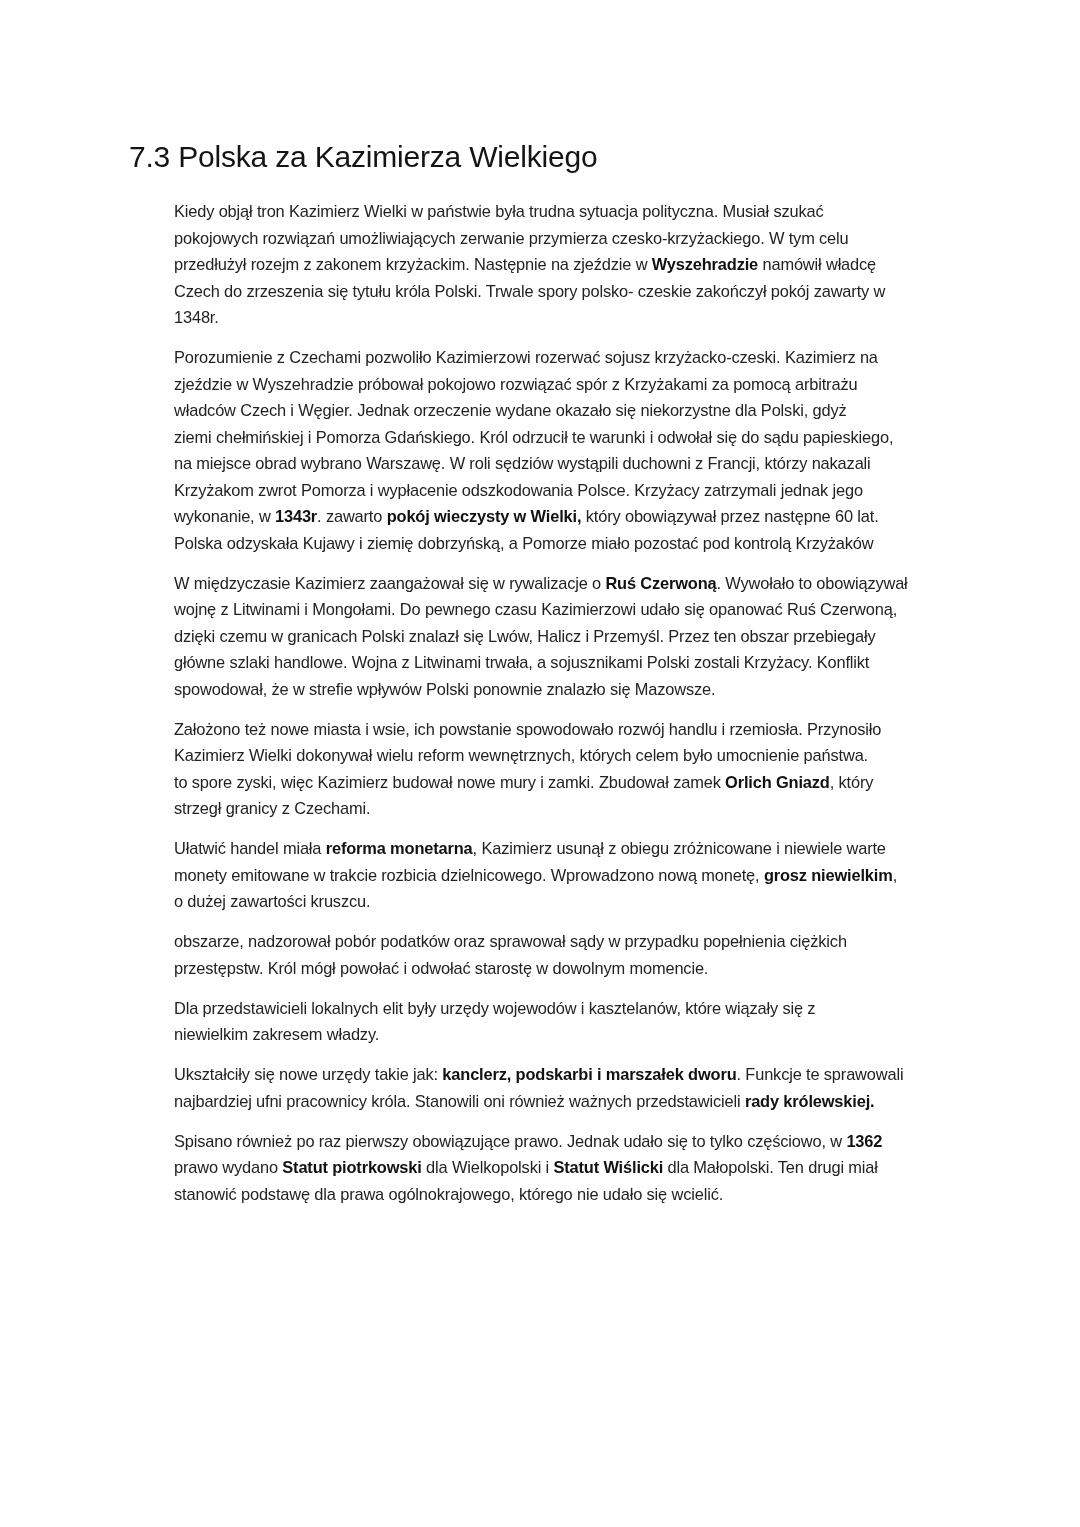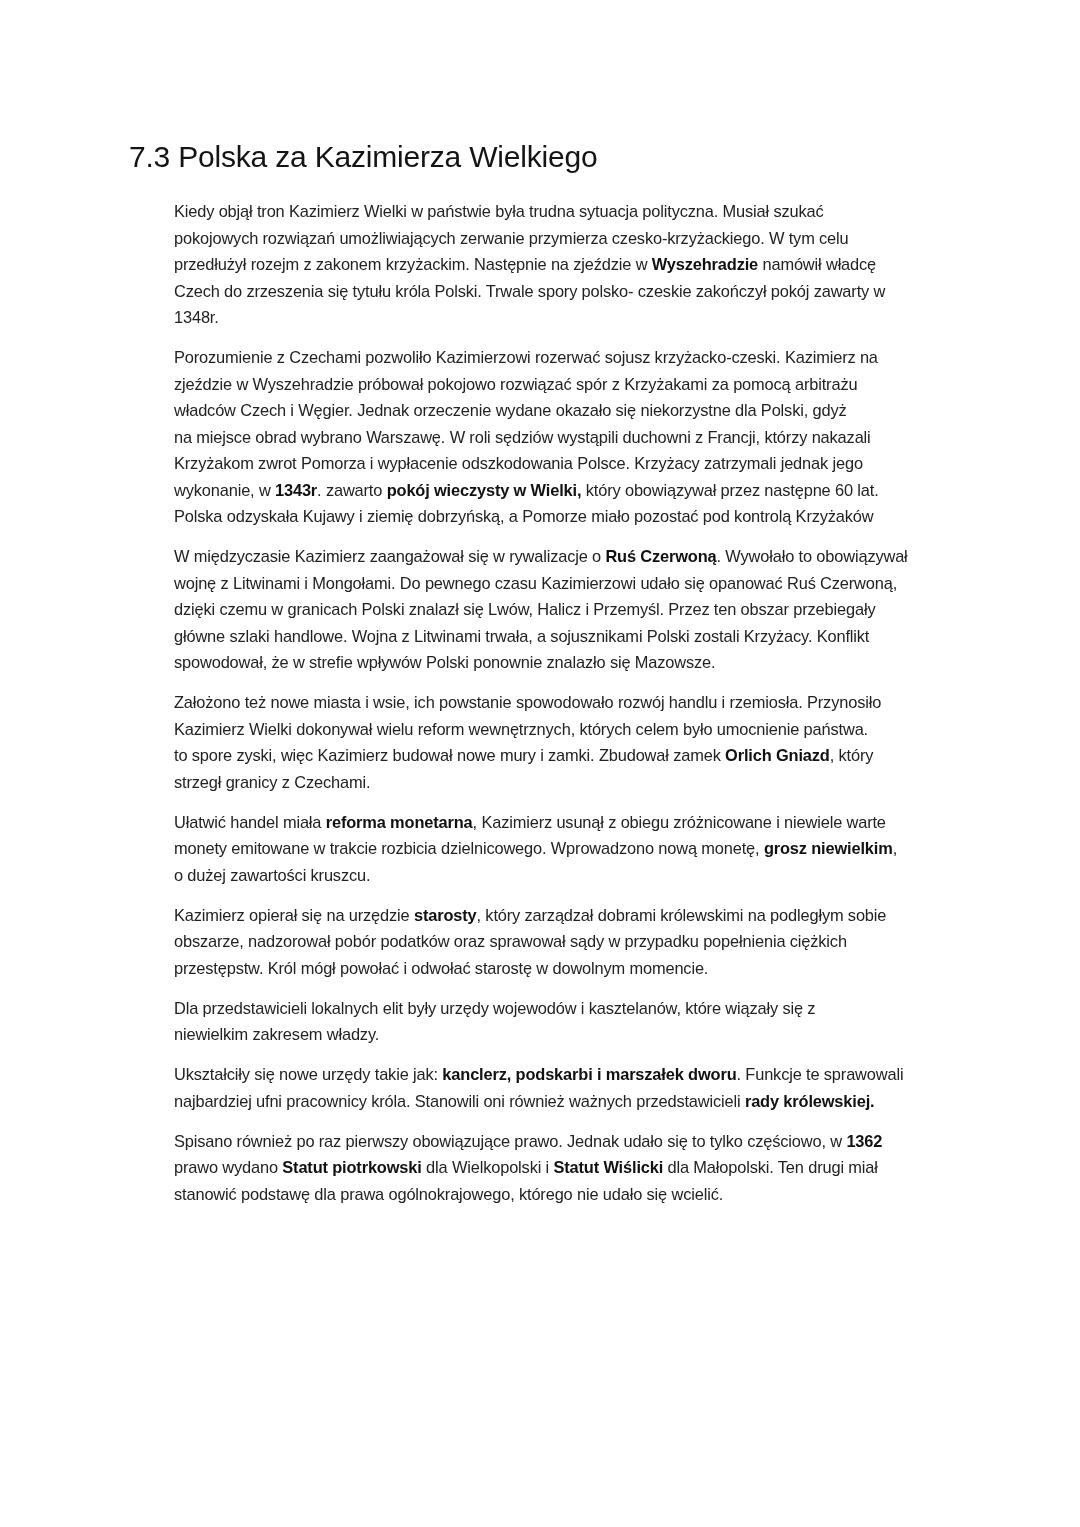--- a/index.html
+++ b/index.html
@@ -34,20 +34,21 @@
         <div class="line"><span>Kiedy objął tron Kazimierz Wielki w państwie była trudna sytuacja polityczna. Musiał szukać</span></div>
         <div class="line"><span>pokojowych rozwiązań umożliwiających zerwanie przymierza czesko-krzyżackiego. W tym celu</span></div>
         <div class="line"><span>przedłużył rozejm z zakonem krzyżackim. Następnie na zjeździe w </span><b>Wyszehradzie</b><span> namówił władcę</span></div>
         <div class="line"><span>Czech do zrzeszenia się tytułu króla Polski. Trwale spory polsko- czeskie zakończył pokój zawarty w</span></div>
         <div class="line"><span>1348r.</span></div>
       </div>
       <div class="para">
         <div class="line"><span>Porozumienie z Czechami pozwoliło Kazimierzowi rozerwać sojusz krzyżacko-czeski. Kazimierz na</span></div>
         <div class="line"><span>zjeździe w Wyszehradzie próbował pokojowo rozwiązać spór z Krzyżakami za pomocą arbitrażu</span></div>
         <div class="line"><span>władców Czech i Węgier. Jednak orzeczenie wydane okazało się niekorzystne dla Polski, gdyż</span></div>
+        <div class="line"><span>ziemi chełmińskiej i Pomorza Gdańskiego. Król odrzucił te warunki i odwołał się do sądu papieskiego,</span></div>
         <div class="line"><span>na miejsce obrad wybrano Warszawę. W roli sędziów wystąpili duchowni z Francji, którzy nakazali</span></div>
         <div class="line"><span>Krzyżakom zwrot Pomorza i wypłacenie odszkodowania Polsce. Krzyżacy zatrzymali jednak jego</span></div>
         <div class="line"><span>wykonanie, w </span><b>1343r</b><span>. zawarto </span><b>pokój wieczysty w Wielki,</b><span> który obowiązywał przez następne 60 lat.</span></div>
         <div class="line"><span>Polska odzyskała Kujawy i ziemię dobrzyńską, a Pomorze miało pozostać pod kontrolą Krzyżaków</span></div>
       </div>
       <div class="para">
         <div class="line"><span>W międzyczasie Kazimierz zaangażował się w rywalizacje o </span><b>Ruś Czerwoną</b><span>. Wywołało to obowiązywał</span></div>
         <div class="line"><span>wojnę z Litwinami i Mongołami. Do pewnego czasu Kazimierzowi udało się opanować Ruś Czerwoną,</span></div>
         <div class="line"><span>dzięki czemu w granicach Polski znalazł się Lwów, Halicz i Przemyśl. Przez ten obszar przebiegały</span></div>
         <div class="line"><span>główne szlaki handlowe. Wojna z Litwinami trwała, a sojusznikami Polski zostali Krzyżacy. Konflikt</span></div>
@@ -58,21 +59,20 @@
         <div class="line"><span>Kazimierz Wielki dokonywał wielu reform wewnętrznych, których celem było umocnienie państwa.</span></div>
         <div class="line"><span>to spore zyski, więc Kazimierz budował nowe mury i zamki. Zbudował zamek </span><b>Orlich Gniazd</b><span>, który</span></div>
         <div class="line"><span>strzegł granicy z Czechami.</span></div>
       </div>
       <div class="para">
         <div class="line"><span>Ułatwić handel miała </span><b>reforma monetarna</b><span>, Kazimierz usunął z obiegu zróżnicowane i niewiele warte</span></div>
         <div class="line"><span>monety emitowane w trakcie rozbicia dzielnicowego. Wprowadzono nową monetę, </span><b>grosz niewielkim</b><span>,</span></div>
         <div class="line"><span>o dużej zawartości kruszcu.</span></div>
       </div>
       <div class="para">
-        <div class="line"><span>Kazimierz opierał się na urzędzie </span><b>starosty</b><span>, który zarządzał dobrami królewskimi na podległym sobie</span></div>
         <div class="line"><span>obszarze, nadzorował pobór podatków oraz sprawował sądy w przypadku popełnienia ciężkich</span></div>
         <div class="line"><span>przestępstw. Król mógł powołać i odwołać starostę w dowolnym momencie.</span></div>
       </div>
       <div class="para">
         <div class="line"><span>Dla przedstawicieli lokalnych elit były urzędy wojewodów i kasztelanów, które wiązały się z</span></div>
         <div class="line"><span>niewielkim zakresem władzy.</span></div>
       </div>
       <div class="para">
         <div class="line"><span>Ukształciły się nowe urzędy takie jak: </span><b>kanclerz, podskarbi i marszałek dworu</b><span>. Funkcje te sprawowali</span></div>
         <div class="line"><span>najbardziej ufni pracownicy króla. Stanowili oni również ważnych przedstawicieli </span><b>rady królewskiej.</b></div>

